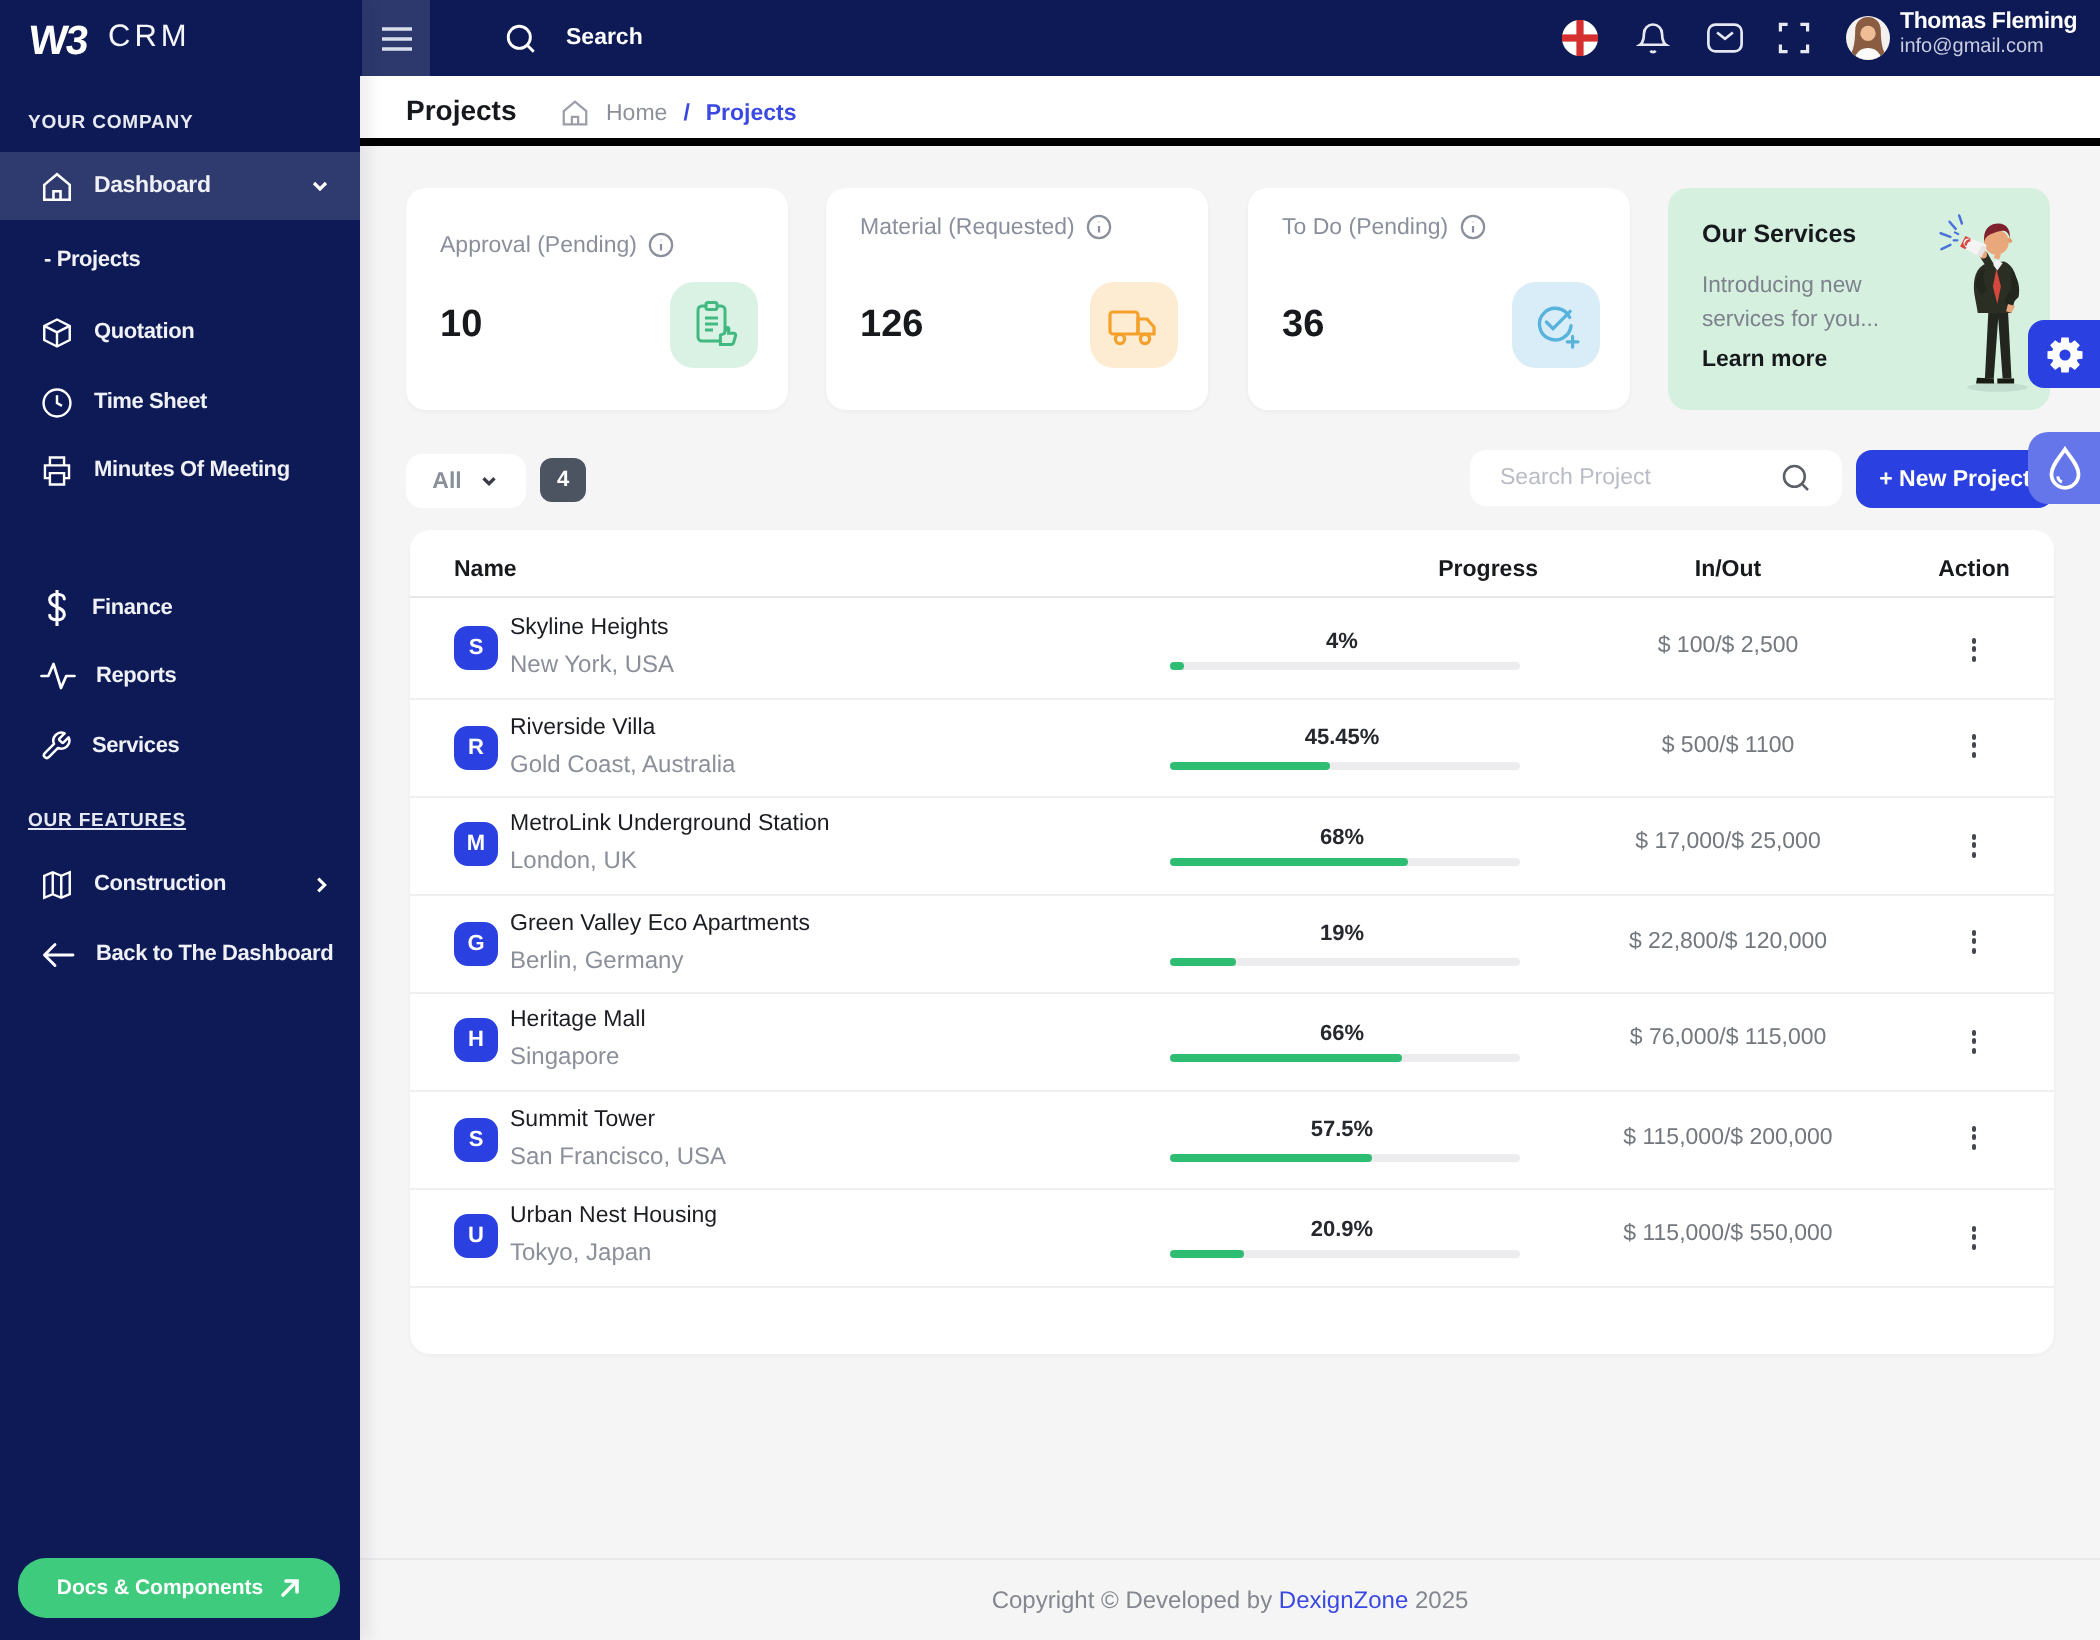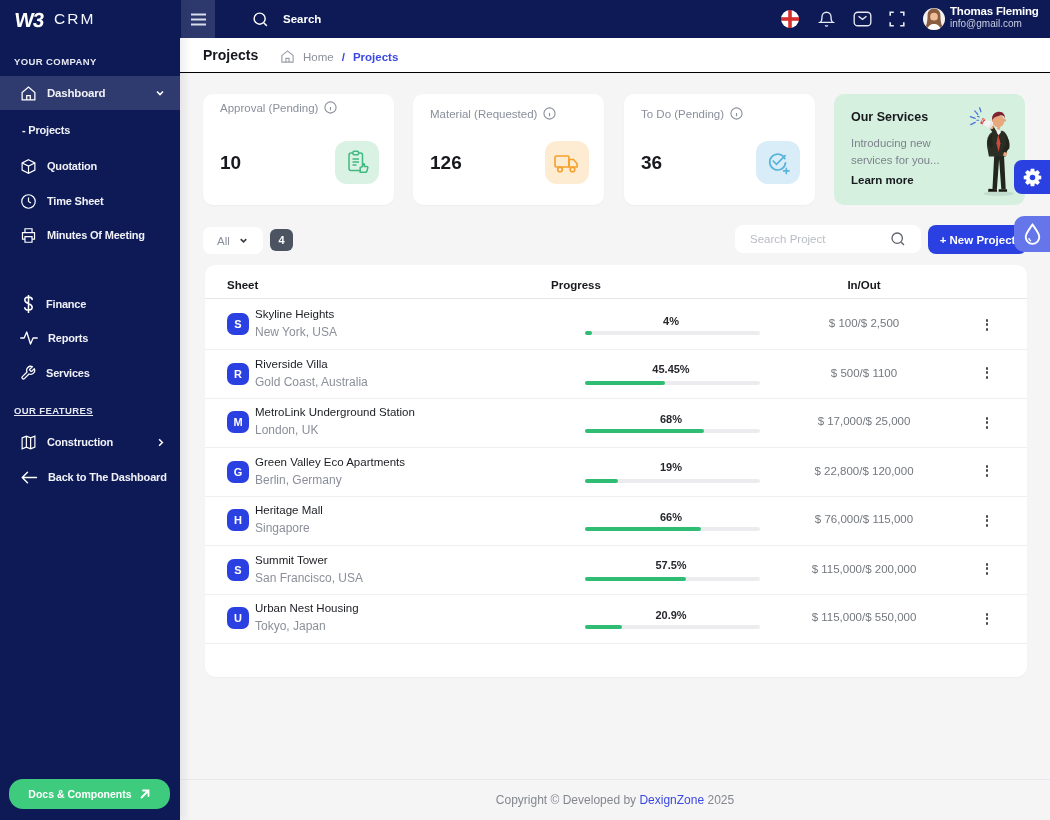--- a/index.html
+++ b/index.html
@@ -14,33 +14,33 @@
 .mactive { background:#2f3a6e; font-size:11.5px; }
 .chev-r { position:absolute; right:14px; }
 
 .header { position:absolute; left:180px; top:0; width:870px; height:38px; background:#0d1a56; z-index:4; }
 .burger { position:absolute; left:1px; top:0; width:34px; height:38px; background:#2d386c; display:flex; align-items:center; justify-content:center; }
 .hsearch { position:absolute; left:72px; top:0; height:38px; display:flex; align-items:center; gap:14px; color:#fff; font-size:11.5px; font-weight:bold; }
 .hicons { position:absolute; left:0; top:0; width:870px; height:38px; }
 .uname { color:#fff; font-size:11.5px; font-weight:bold; letter-spacing:-0.2px; line-height:13px; }
 .umail { color:#c9cde0; font-size:10px; line-height:12px; }
 
-.crumbbar { position:absolute; left:180px; top:38px; width:870px; height:35px; background:#fff; border-bottom:1px solid #000000; z-index:3; }
+.crumbbar { position:absolute; left:180px; top:38px; width:870px; height:35px; background:#fff; border-bottom:4px solid #000000; z-index:3; }
 .ptitle { position:absolute; left:23px; top:9px; font-size:14px; font-weight:bold; color:#16181d; }
 .crumbs { position:absolute; left:100px; top:11px; display:flex; align-items:center; gap:8px; font-size:11.5px; color:#8d909a; }
 .crumbs .blue { color:#3a49e2; }
 
 .scard { position:absolute; top:94px; width:191px; height:111px; background:#fff; border-radius:10px; box-shadow:0 1px 2px rgba(40,40,90,0.04); }
 .scard .t { position:absolute; left:17px; font-size:11.5px; color:#8a8f9c; display:flex; align-items:center; gap:6px; }
 .scard .n { position:absolute; left:17px; top:58px; font-size:19px; font-weight:bold; color:#17191d; }
 .sicon { position:absolute; right:15px; top:47px; width:44px; height:43px; border-radius:12px; display:flex; align-items:center; justify-content:center; }
 
 .svccard { position:absolute; left:834px; top:94px; width:191px; height:111px; background:#d5f0df; border-radius:10px; overflow:hidden; }
 
-.selall { position:absolute; left:203px; top:227px; width:60px; height:27px; background:#fff; border-radius:8px; display:flex; align-items:center; justify-content:center; gap:8px; font-size:11.5px; font-weight:normal; color:#8a8f9c; }
+.selall { position:absolute; left:203px; top:227px; width:60px; height:27px; background:#fff; border-radius:8px; display:flex; align-items:center; justify-content:center; gap:8px; font-size:11.5px; font-weight:bold; color:#8a8f9c; }
 .badge4 { position:absolute; left:270px; top:229px; width:23px; height:22px; background:#4c5462; border-radius:6px; color:#fff; font-size:11px; font-weight:bold; display:flex; align-items:center; justify-content:center; }
 .sinput { position:absolute; left:735px; top:225px; width:186px; height:28px; background:#fff; border-radius:8px; }
 .sinput .ph { position:absolute; left:15px; top:8px; font-size:11.5px; color:#b9bcc4; }
 .newproj { position:absolute; left:928px; top:225px; width:99px; height:29px; background:#2b40e0; border-radius:8px; color:#fff; font-size:11.5px; font-weight:bold; display:flex; align-items:center; justify-content:center; }
 
 .tcard { position:absolute; left:205px; top:265px; width:822px; height:412px; background:#fff; border-radius:10px; box-shadow:0 1px 2px rgba(40,40,90,0.04); }
 .th { position:absolute; top:0; height:40px; line-height:40px; font-size:11.5px; font-weight:bold; color:#17191d; }
 .thdiv { position:absolute; left:0; top:33px; width:822px; height:1px; background:#e6e7ea; }
 .rowdiv { position:absolute; left:0; width:822px; height:1px; background:#efeff1; }
 .lbadge { position:absolute; left:22px; width:22px; height:22px; background:#2b40e0; border-radius:7px; color:#fff; font-size:11px; font-weight:bold; display:flex; align-items:center; justify-content:center; }
@@ -203,21 +203,21 @@
         <path d="M3 10.5 12 3l9 7.5V21H3z"></path>
         <path d="M9.5 21v-6h5v6"></path>
       </svg>
     <span>Home</span>
       <span class="blue" style="font-weight:bold;">/</span>
       <span class="blue" style="font-weight:bold;">Projects</span>
   </div>
 </div>
 
 <div class="scard" style="left:203px;">
-  <div class="t" style="top:7px; position:absolute;">Approval (Pending)
+  <div class="t" style="top:22px; position:absolute;">Approval (Pending)
     <svg width="13" height="13" viewBox="0 0 14 14" fill="none" stroke="#8a8f9c" stroke-width="1.2">
         <circle cx="7" cy="7" r="6"></circle>
         <path d="M7 6.5V10M7 4.2v.2"></path>
       </svg>
   </div>
   <div class="n">10</div>
   <div class="sicon" style="background:#d9f2e4;">
     <svg width="27" height="27" viewBox="0 0 27 27" fill="none" stroke="#41b981" stroke-width="1.5">
         <rect x="5" y="4" width="13.5" height="17.5" rx="2"></rect>
         <rect x="9" y="2.2" width="5.5" height="3.6" rx="1" fill="#d9f2e4"></rect>
@@ -299,23 +299,24 @@
 <div class="sinput">
     <span class="ph">Search Project</span>
   <svg width="16" height="16" viewBox="0 0 20 20" fill="none" stroke="#5b5f68" stroke-width="1.6" style="position:absolute; right:15px; top:6px;">
       <circle cx="9" cy="9" r="6.5"></circle>
       <path d="M14 14l3.5 3.5"></path>
     </svg>
 </div>
 <div class="newproj">+ New Project</div>
 
 <div class="tcard">
-  <div class="th" style="left:22px;">Sheet</div>
-  <div class="th" style="left:346px; width:200px; text-align:left;">Progress</div>
+  <div class="th" style="left:22px;">Name</div>
+  <div class="th" style="left:364px; width:200px; text-align:right;">Progress</div>
   <div class="th" style="left:539px; width:240px; text-align:center;">In/Out</div>
+  <div class="th" style="left:732px; width:100px; text-align:center;">Action</div>
   <div class="thdiv"></div>
   <div class="lbadge" style="top:48px;">S</div>
   <div class="pname" style="top:43px;">Skyline Heights</div>
   <div class="ploc" style="top:60px;">New York, USA</div>
   <div class="pct" style="top:50px;">4%</div>
   <div class="track" style="top:66px;">
       <div class="fill" style="width:7px;"></div>
     </div>
   <div class="inout" style="top:52px;">$ 100/$ 2,500</div>
   <div class="dots" style="top:54px;">

